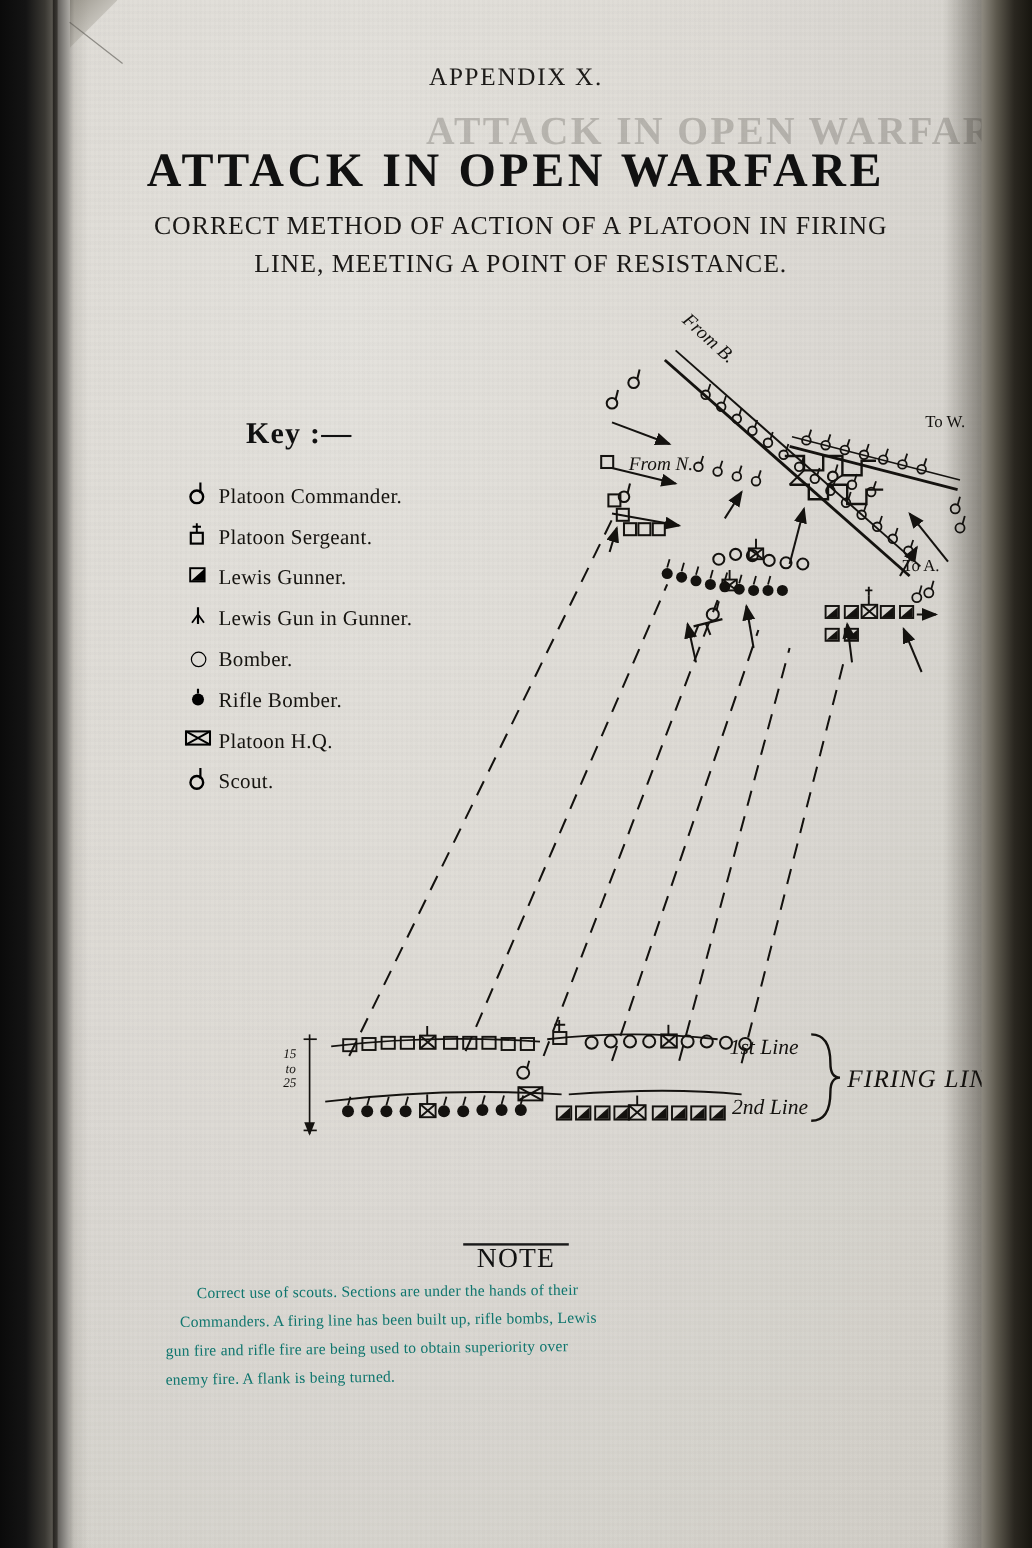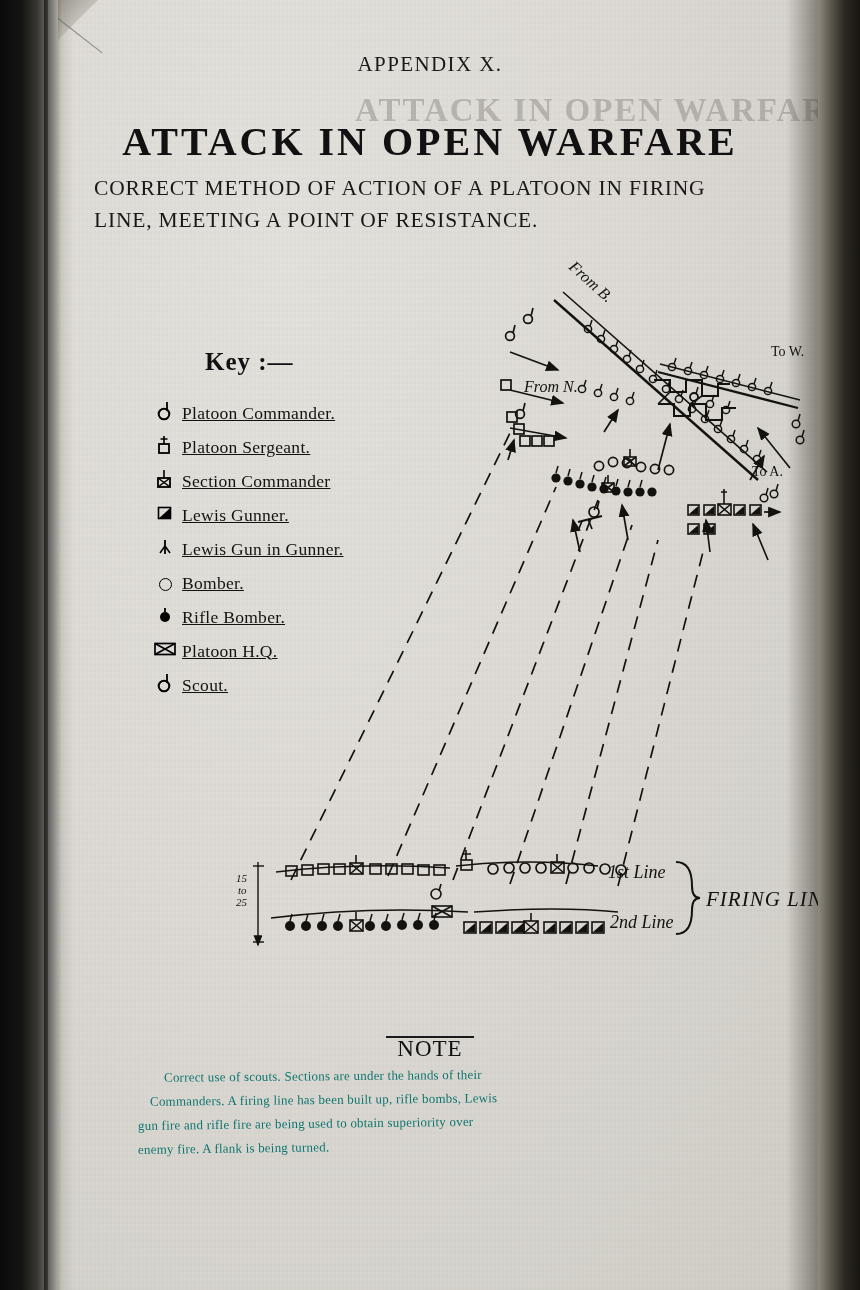--- a/index.html
+++ b/index.html
@@ -107,22 +107,22 @@
     top: 118px; left: 0; width: 860px;
     text-align: center;
     font-size: 40px;
     font-weight: bold;
     letter-spacing: 3px;
     color: #111;
     z-index: 6;
   }
   .subtitle {
     position: absolute;
-    top: 172px; left: 94px; width: 700px;
-    text-align: left;
+    top: 172px; left: 84px; width: 700px;
+    text-align: center;
     font-size: 21.5px;
     letter-spacing: 0.8px;
     line-height: 32px;
     color: #1a1816;
     z-index: 6;
   }
 
   
   .key-title {
     position: absolute;
@@ -148,21 +148,20 @@
   .key-sym {
     width: 34px;
     text-align: center;
     flex: 0 0 34px;
   }
   .key-label {
     font-size: 17.5px;
     color: #15130f;
     letter-spacing: 0.3px;
     white-space: nowrap;
-    text-decoration: underline;
   }
 
   
   .s-square {
     display:inline-block; width:11px; height:11px;
     border:1.6px solid #000; background:transparent;
     vertical-align: middle;
   }
   .s-circle {
     display:inline-block; width:11px; height:11px;
@@ -259,30 +258,20 @@
     <div class="key-row">
       <span class="key-sym">
         <svg width="22" height="24" viewBox="0 0 22 24">
           <rect x="5" y="11" width="10" height="9" fill="none" stroke="#000" stroke-width="1.8"></rect>
           <path d="M10 11 L10 3 M6.5 6 L13.5 6" stroke="#000" stroke-width="1.6"></path>
         </svg>
       </span>
       <span class="key-label">Platoon Sergeant.</span>
     </div>
 
-    <div class="key-row">
-      <span class="key-sym">
-        <svg width="22" height="24" viewBox="0 0 22 24">
-          <rect x="4" y="11" width="12" height="9" fill="none" stroke="#000" stroke-width="1.8"></rect>
-          <path d="M4 11 L16 20 M16 11 L4 20" stroke="#000" stroke-width="1.5"></path>
-          <path d="M10 11 L10 3" stroke="#000" stroke-width="1.6"></path>
-        </svg>
-      </span>
-      <span class="key-label">Section Commander</span>
-    </div>
 
 
     <div class="key-row">
       <span class="key-sym">
         <svg width="16" height="16" viewBox="0 0 16 16">
           <rect x="1.5" y="2.5" width="12" height="11" fill="none" stroke="#000" stroke-width="1.6"></rect>
           <path d="M2.3 13 L13 3.3 L13 13 Z" fill="#000"></path>
         </svg>
       </span>
       <span class="key-label">Lewis Gunner.</span>

